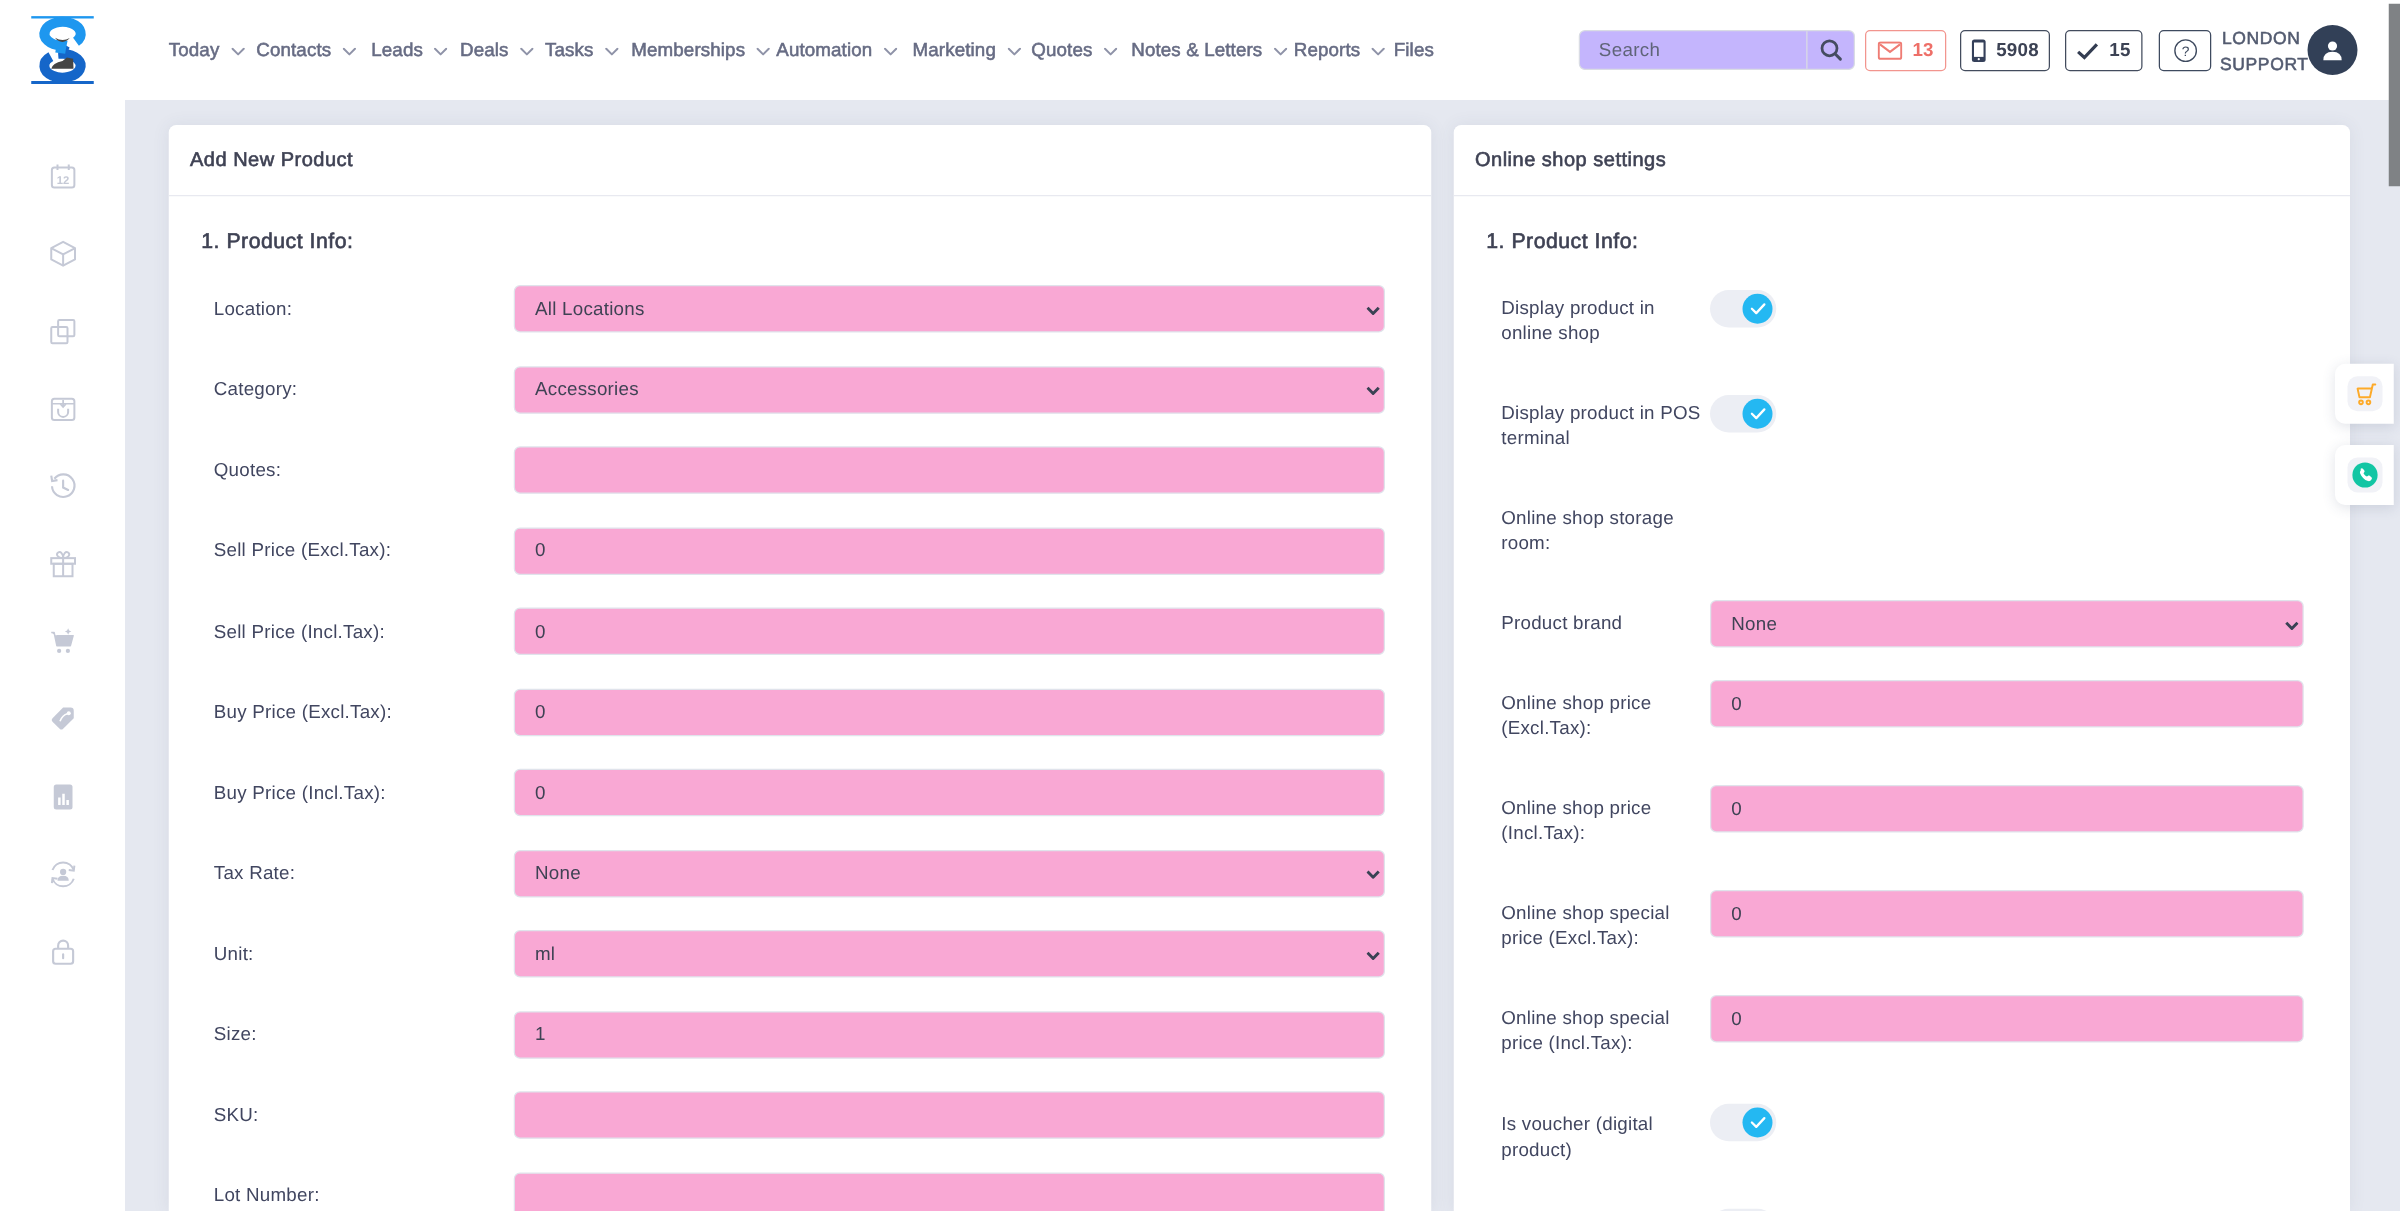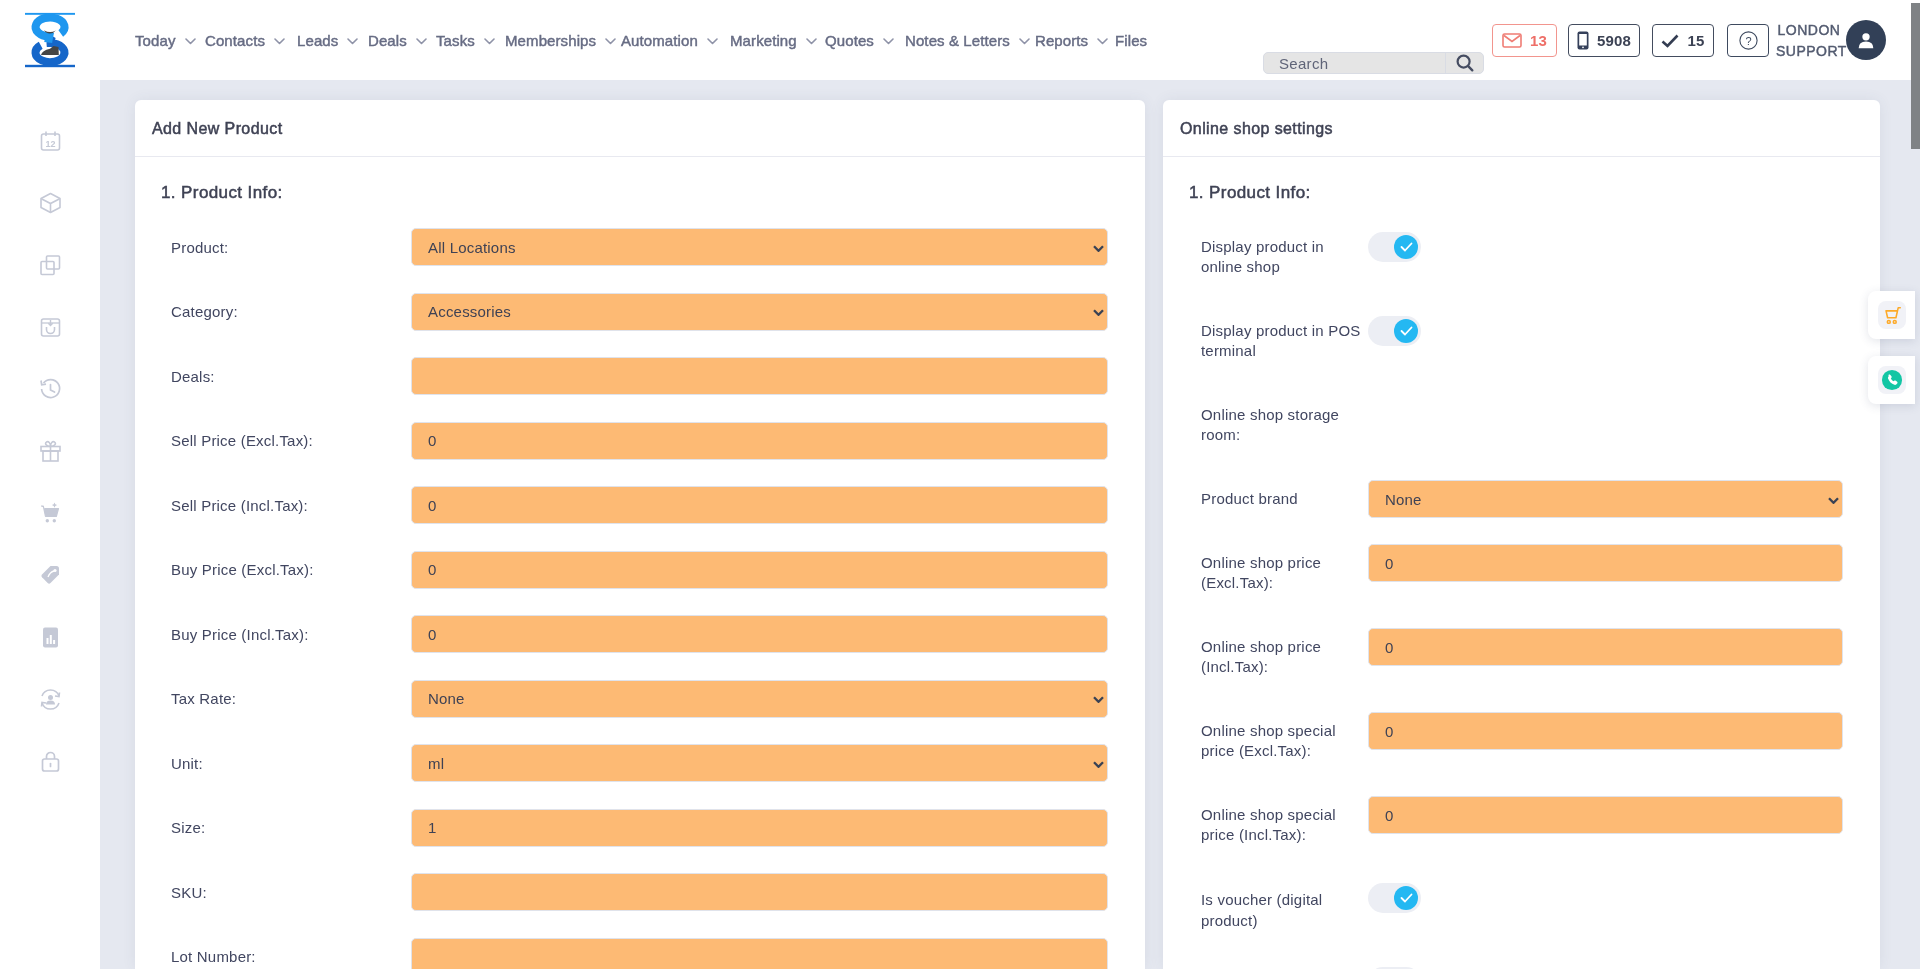--- a/index.html
+++ b/index.html
@@ -2,21 +2,21 @@
 <html><head>
 <meta charset="utf-8">
 <style>
 * { margin:0; padding:0; box-sizing:border-box; }
 html,body { width:1920px; height:969px; overflow:hidden; font-family:"Liberation Sans", sans-serif; background:#fff; }
 
 #topbar { position:absolute; left:0; top:0; width:1920px; height:80px; background:#fff; z-index:30; }
 #logo { position:absolute; left:24px; top:12px; }
 .ni { position:absolute; top:0; height:80px; display:flex; align-items:center; color:#676c84; font-size:15px; font-weight:400; letter-spacing:0.1px; white-space:nowrap; -webkit-text-stroke:0.45px #676c84; }
 .ni svg { margin-left:9px; margin-top:3px; }
-#search { position:absolute; left:1263px; top:24px; width:221px; height:22px; border:1px solid #d9dce4; border-radius:5px; display:flex; background:#e5e5e5;margin-top:28px; }
+#search { position:absolute; left:1263px; top:24px; width:221px; height:32px; border:1px solid #d9dce4; border-radius:5px; display:flex; background:#c4b5fd; }
 #search .ph { flex:1; display:flex; align-items:center; padding-left:15px; color:#5f6478; font-size:15px; letter-spacing:0.3px; }
 #search .btn { width:38px; border-left:1px solid #d9dce4; display:flex; align-items:center; justify-content:center; }
 .badge { position:absolute; top:24px; height:33px; border-radius:4px; background:#fff; display:flex; align-items:center; justify-content:center; }
 #b-mail  { left:1492px; width:65px; border:1px solid #f2958e; color:#ee6f68; }
 #b-phone { left:1568px; width:72px; border:1px solid #434c5e; color:#3c4254; }
 #b-check { left:1652px; width:62px; border:1px solid #434c5e; color:#3c4254; }
 #b-help  { left:1727px; width:42px; border:1px solid #3e4a5f; }
 .badge span { font-size:15px; font-weight:700; margin-left:8px; letter-spacing:0.2px; }
 #uname { position:absolute; left:1776px; top:20px; width:66px; text-align:center; color:#535b70; font-size:14px; font-weight:400; -webkit-text-stroke:0.45px #535b70; line-height:20.5px; letter-spacing:0.5px; }
 #avatar { position:absolute; left:1846px; top:20px; width:40px; height:40px; border-radius:50%; background:#324057; display:flex; align-items:center; justify-content:center; }
@@ -28,21 +28,21 @@
 .panel { position:absolute; top:100px; bottom:0; background:#fff; border-radius:6px 6px 0 0; box-shadow:0 0 14px rgba(62,74,105,0.08); }
 #lpanel { left:135px; width:1010px; }
 #rpanel { left:1163px; width:717px; }
 .phead { height:57px; line-height:57px; padding-left:17px; font-size:16px; font-weight:400; -webkit-text-stroke:0.5px #3f4254; color:#3f4254; letter-spacing:0.4px; border-bottom:1px solid #e8e9f0; }
 .sect { margin:24px 0 0 26px; font-size:17px; font-weight:400; -webkit-text-stroke:0.5px #3f4254; color:#3f4254; line-height:24px; letter-spacing:0.4px; }
 
 #lform { margin-top:23px; }
 .row { display:flex; align-items:center; margin-bottom:26.5px; }
 .row .lab { width:276px; padding-left:36px; font-size:15px; color:#414660; letter-spacing:0.2px; }
 .ctl { position:relative; width:697px; height:38px; }
-.ctl input, .ctl .selbox { width:100%; height:38px; border:1px solid #e0e3eb; border-radius:5px; padding-left:16px; font-size:15px; color:#3f4254; font-family:"Liberation Sans",sans-serif; background:#fdba74; display:flex; align-items:center; letter-spacing:0.2px; }
+.ctl input, .ctl .selbox { width:100%; height:38px; border:1px solid #e0e3eb; border-radius:5px; padding-left:16px; font-size:15px; color:#3f4254; font-family:"Liberation Sans",sans-serif; background:#f9a8d4; display:flex; align-items:center; letter-spacing:0.2px; }
 .ctl input { display:block; }
 .ctl .chev { position:absolute; right:4.5px; top:16.5px; }
 
 .grp { position:absolute; left:0; width:717px; }
 .grp .lab { position:absolute; left:38px; font-size:15px; color:#414660; line-height:20.5px; letter-spacing:0.2px; width:178px; }
 .rctl { position:absolute; left:205px; top:0; width:475px; }
 .rctl .ctl { width:475px; }
 .toggle { position:relative; width:53px; height:30px; border-radius:15px; background:#eceef4; }
 .toggle .knob { position:absolute; right:3px; top:3px; width:24px; height:24px; border-radius:50%; background:#24b8f2; display:flex; align-items:center; justify-content:center; }
 
@@ -207,39 +207,39 @@
       <path d="M7.5 9 V6.5 a4 4 0 0 1 8 0 V9" fill="none" stroke="#c5c9d6" stroke-width="1.7"></path>
       <line x1="11.5" y1="13.5" x2="11.5" y2="16.5" stroke="#c5c9d6" stroke-width="1.7" stroke-linecap="round"></line>
     </svg>
   </div>
 
 <div class="panel" id="lpanel">
   <div class="phead">Add New Product</div>
   <div class="sect">1. Product Info:</div>
   <div id="lform">
       <div class="row">
-        <div class="lab">Product:</div>
+        <div class="lab">Location:</div>
         <div class="ctl">
           <div class="selbox">All Locations</div>
           <svg class="chev" width="11" height="7" viewBox="0 0 11 7">
             <path d="M1 1.2 L5.5 5.8 L10 1.2" fill="none" stroke="#3a4254" stroke-width="2.3" stroke-linejoin="miter"></path>
           </svg>
         </div>
       </div>
       <div class="row">
         <div class="lab">Category:</div>
         <div class="ctl">
           <div class="selbox">Accessories</div>
           <svg class="chev" width="11" height="7" viewBox="0 0 11 7">
             <path d="M1 1.2 L5.5 5.8 L10 1.2" fill="none" stroke="#3a4254" stroke-width="2.3" stroke-linejoin="miter"></path>
           </svg>
         </div>
       </div>
       <div class="row">
-        <div class="lab">Deals:</div>
+        <div class="lab">Quotes:</div>
         <div class="ctl">
           <input value="" readonly="" style="">
         </div>
       </div>
       <div class="row">
         <div class="lab">Sell Price (Excl.Tax):</div>
         <div class="ctl">
           <input value="0" readonly="" style="">
         </div>
       </div>

